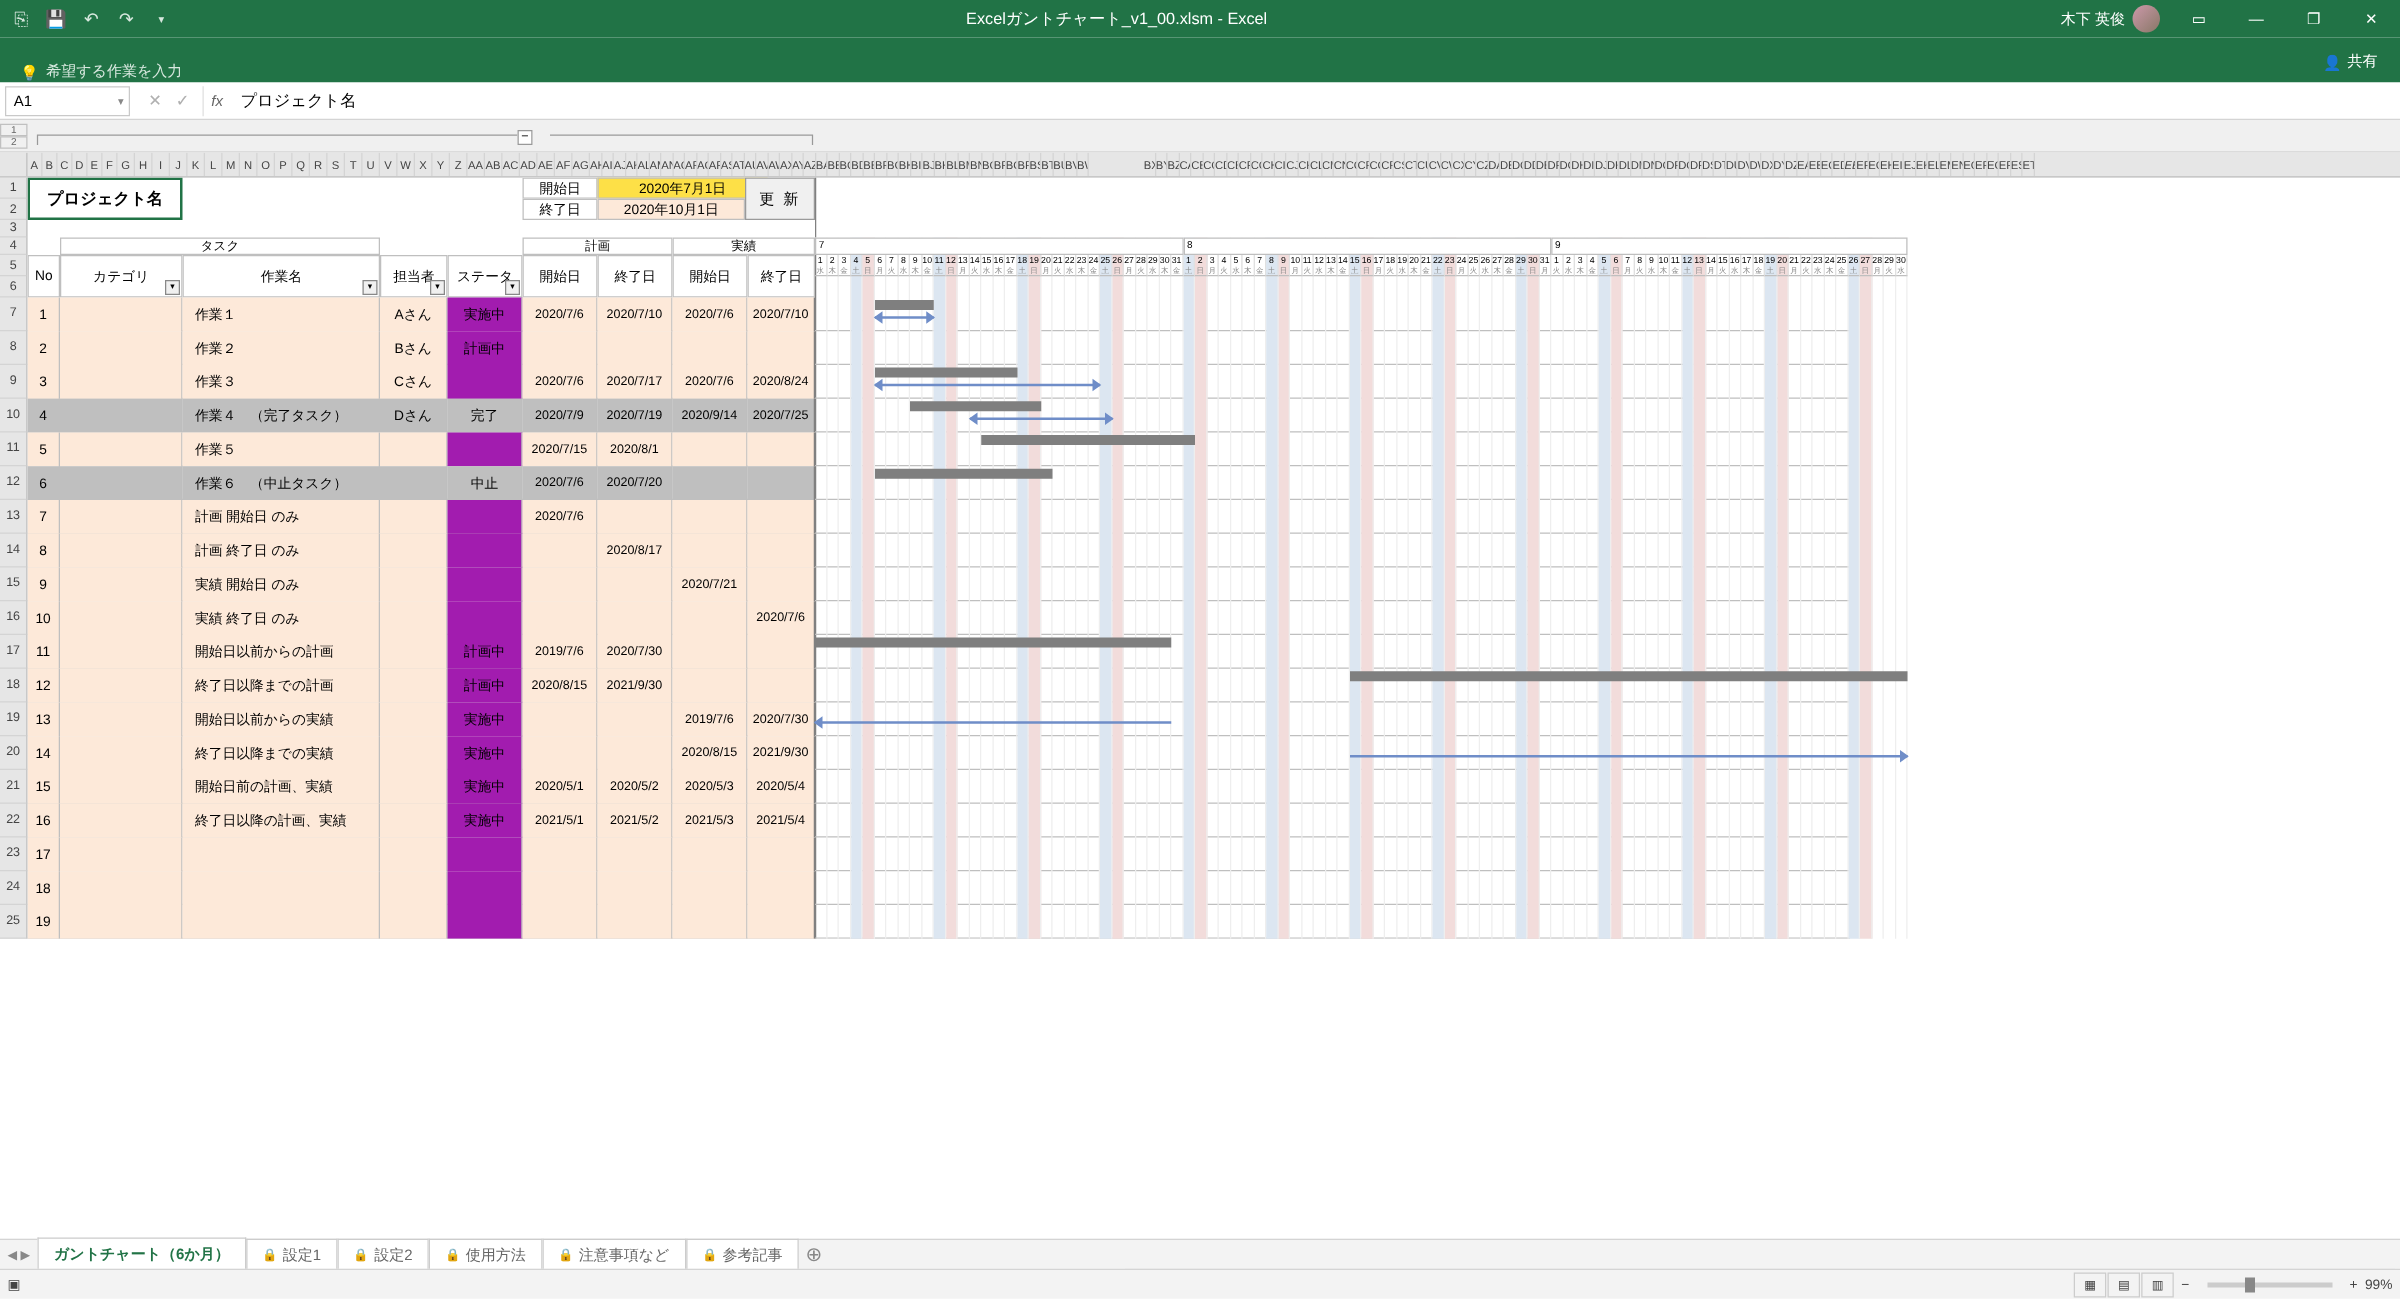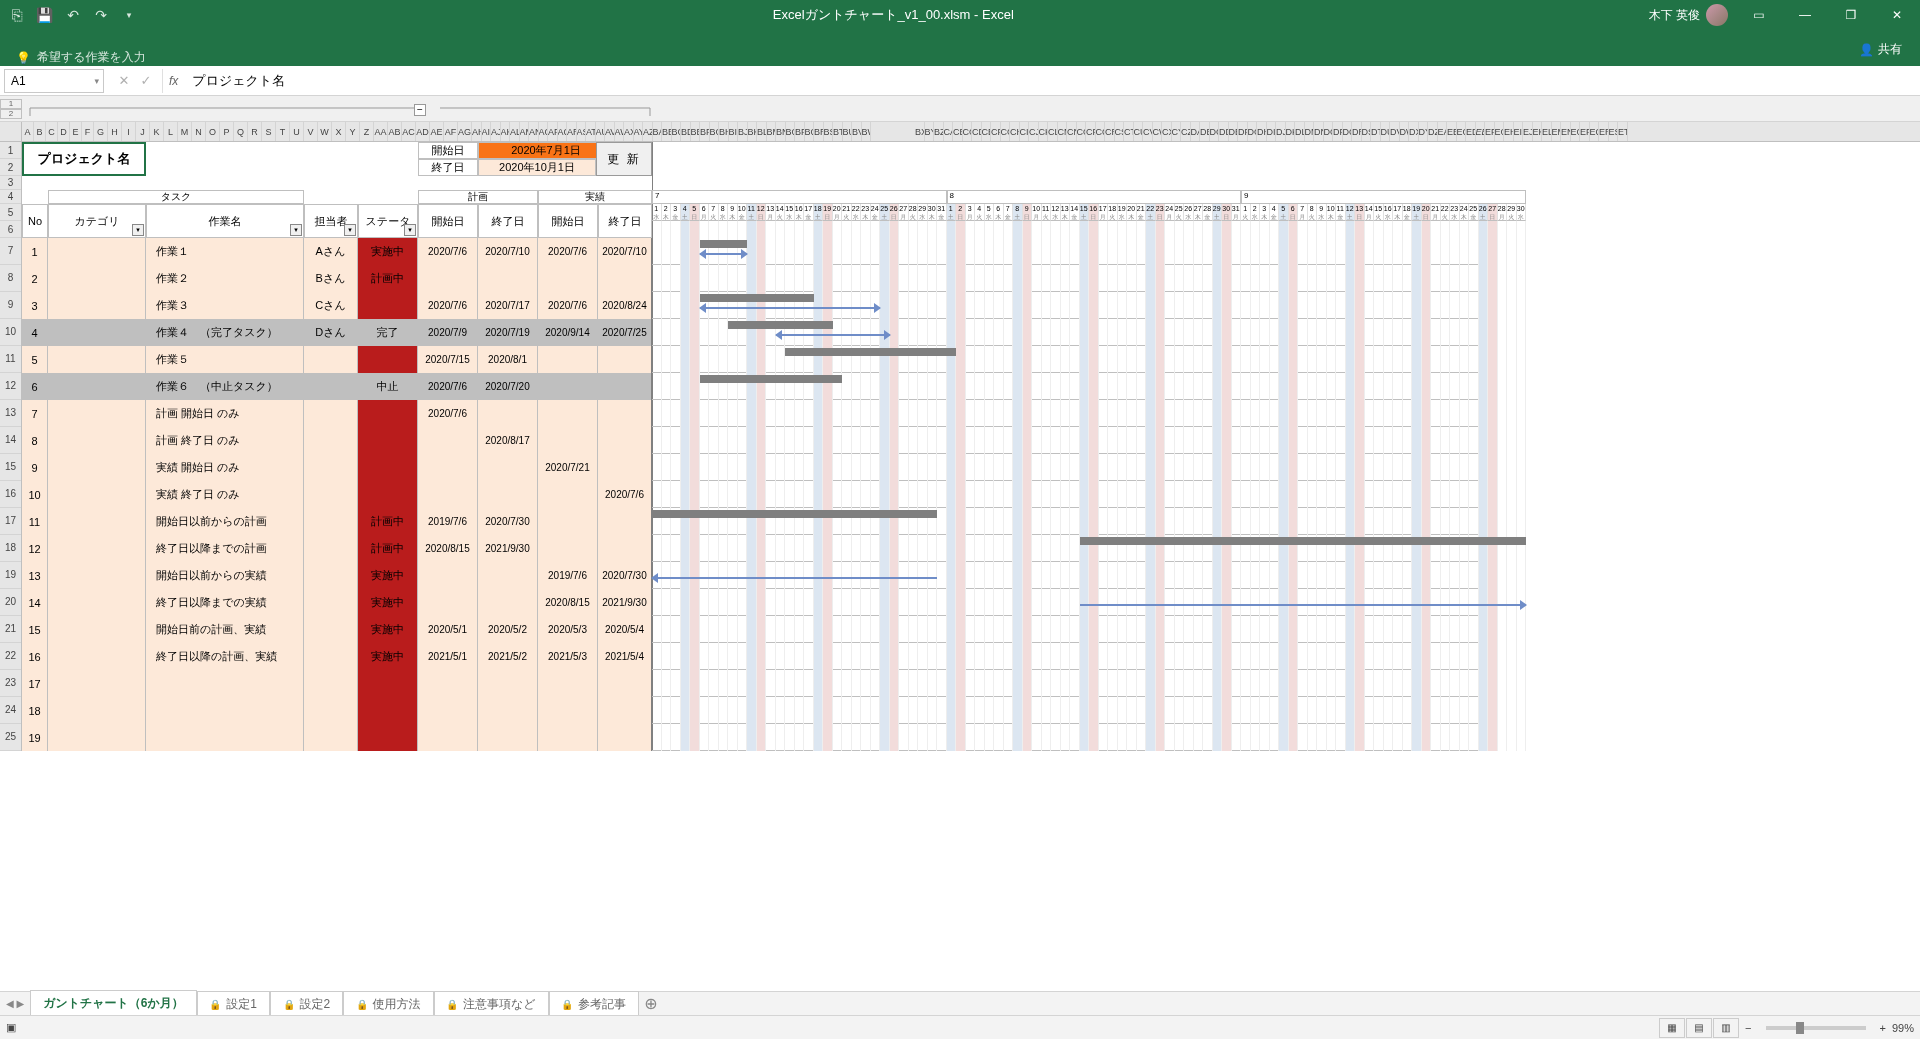--- a/index.html
+++ b/index.html
@@ -71,21 +71,21 @@
 .thead.sub { top: 62px; height: 34px; }
 .dd { position: absolute; right: 1px; bottom: 1px; width: 12px; height: 12px; border: 1px solid #888; background: #f0f0f0; font-size: 7px; line-height: 10px; text-align: center; }
 
 
 .row { position: absolute; left: 0; width: 1458px; height: 27px; border-bottom: 1px solid #bfbfbf; }
 .cell { position: absolute; top: 0; height: 27px; border-right: 1px solid #bfbfbf; display: flex; align-items: center; padding: 0 4px; font-size: 11px; overflow: hidden; }
 .cell.c-no { left: 0; width: 26px; background: #fde9d9; justify-content: center; }
 .cell.c-cat { left: 26px; width: 98px; background: #fde9d9; }
 .cell.c-task { left: 124px; width: 158px; background: #fde9d9; padding-left: 10px; }
 .cell.c-asgn { left: 282px; width: 54px; background: #fde9d9; justify-content: center; }
-.cell.c-stat { left: 336px; width: 60px; background: #b91c1c; justify-content: center; }
+.cell.c-stat { left: 336px; width: 60px; background: #a21caf; justify-content: center; }
 .cell.c-ps { left: 396px; width: 60px; background: #fde9d9; justify-content: center; font-size: 10px; }
 .cell.c-pe { left: 456px; width: 60px; background: #fde9d9; justify-content: center; font-size: 10px; }
 .cell.c-as { left: 516px; width: 60px; background: #fde9d9; justify-content: center; font-size: 10px; }
 .cell.c-ae { left: 576px; width: 54px; background: #fde9d9; justify-content: center; border-right: 1px solid #808080; font-size: 10px; }
 .row.done .cell { background: #bfbfbf; }
 .row.cancel .cell { background: #bfbfbf; }
 
 
 .gantt { position: absolute; left: 630px; top: 0; right: 0; bottom: 0; }
 .gantt-hdr { position: absolute; top: 48px; left: 0; right: 0; height: 48px; }
@@ -370,21 +370,21 @@
           <div class="rh" style="height: 27px;">22</div>
           <div class="rh" style="height: 27px;">23</div>
           <div class="rh" style="height: 27px;">24</div>
           <div class="rh" style="height: 27px;">25</div>
         </div>
     </div>
     <div class="cells">
 
       <div class="proj-label">プロジェクト名</div>
       <div class="date-box" style="left:396px;top:0;width:60px;height:17px;background:#fff">開始日</div>
-      <div class="date-box" style="left:456px;top:0;width:136px;height:17px;background:#f97316">2020年7月1日</div>
+      <div class="date-box" style="left:456px;top:0;width:136px;height:17px;background:#fde047">2020年7月1日</div>
       <div class="date-box" style="left:396px;top:17px;width:60px;height:17px;background:#fff">終了日</div>
       <div class="date-box" style="left:456px;top:17px;width:118px;height:17px;background:#fde9d9">2020年10月1日</div>
       <div class="update-btn">更 新</div>
 
       <div class="thead group" style="left:26px;width:256px">タスク</div>
       <div class="thead group" style="left:396px;width:120px">計画</div>
       <div class="thead group" style="left:516px;width:114px">実績</div>
 
       <div class="thead sub" style="left:0;width:26px">No</div>
       <div class="thead sub" style="left:26px;width:98px">

